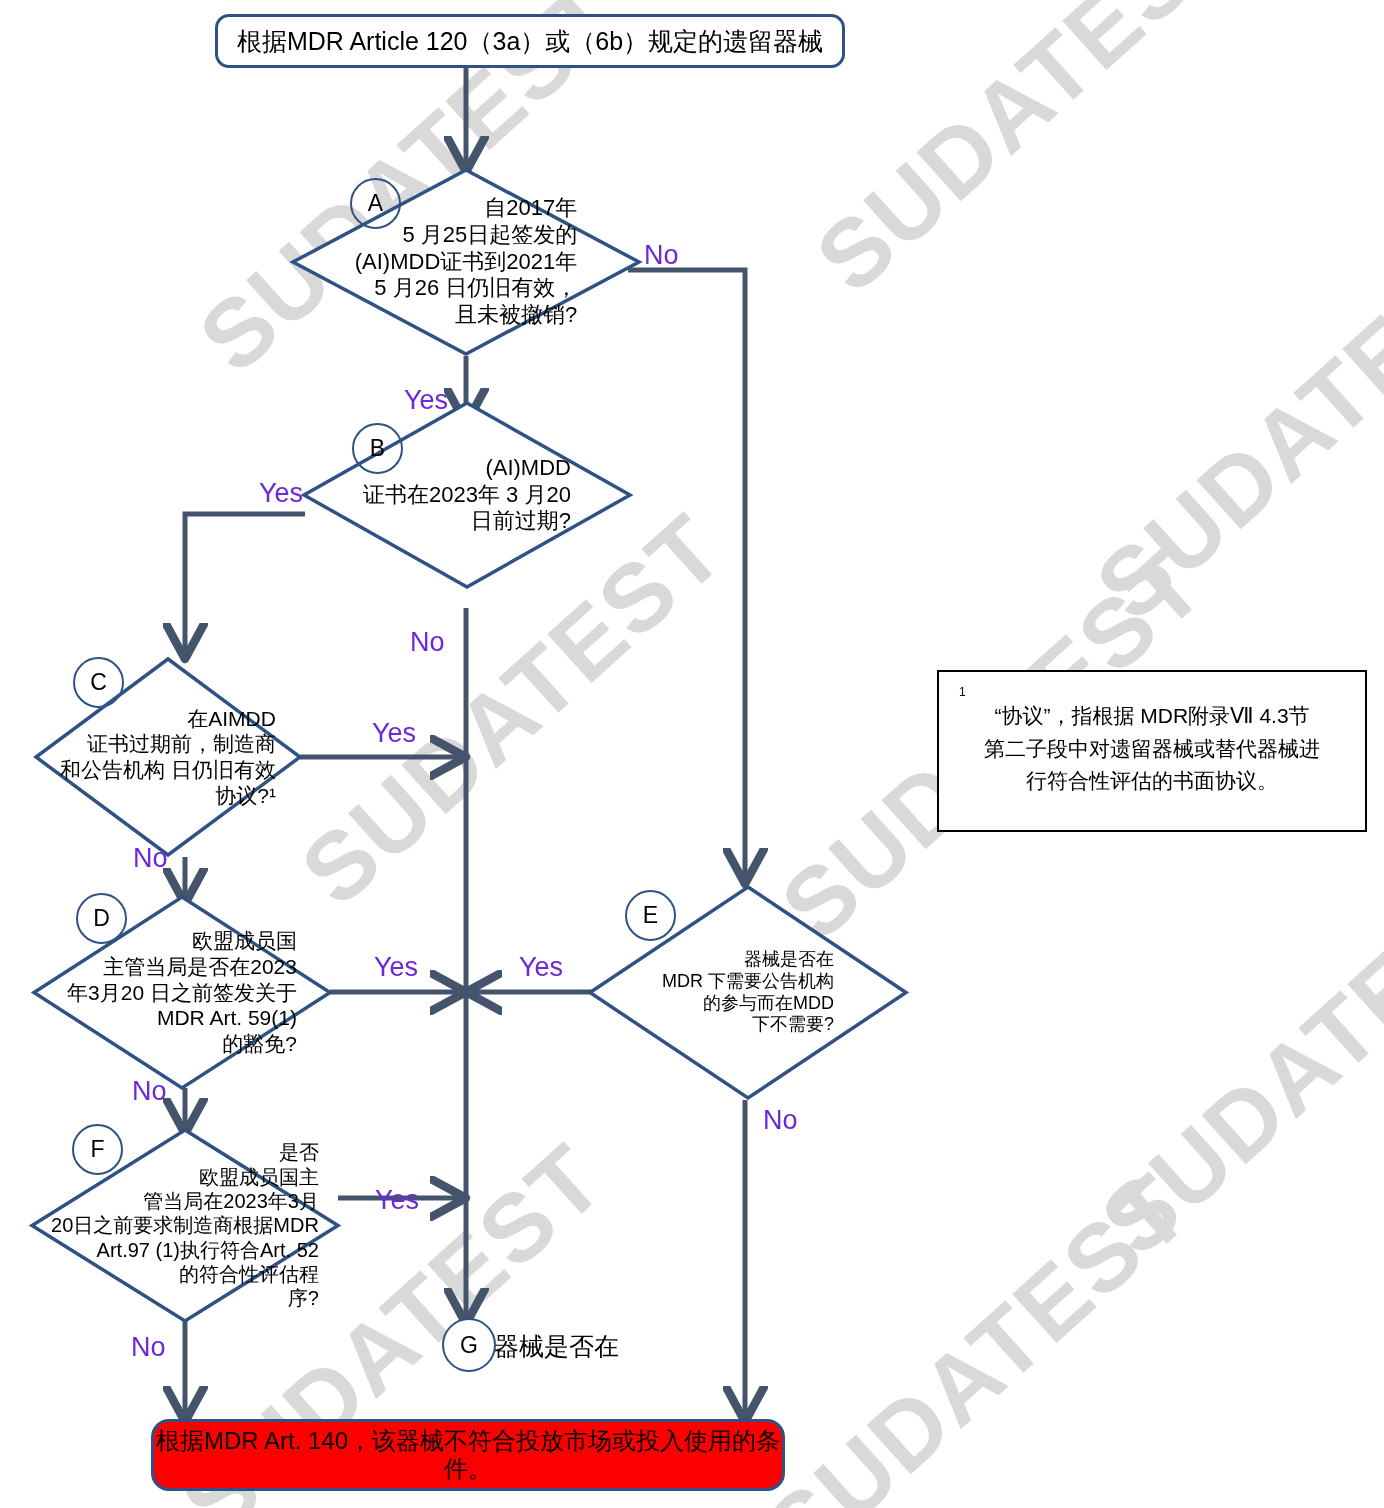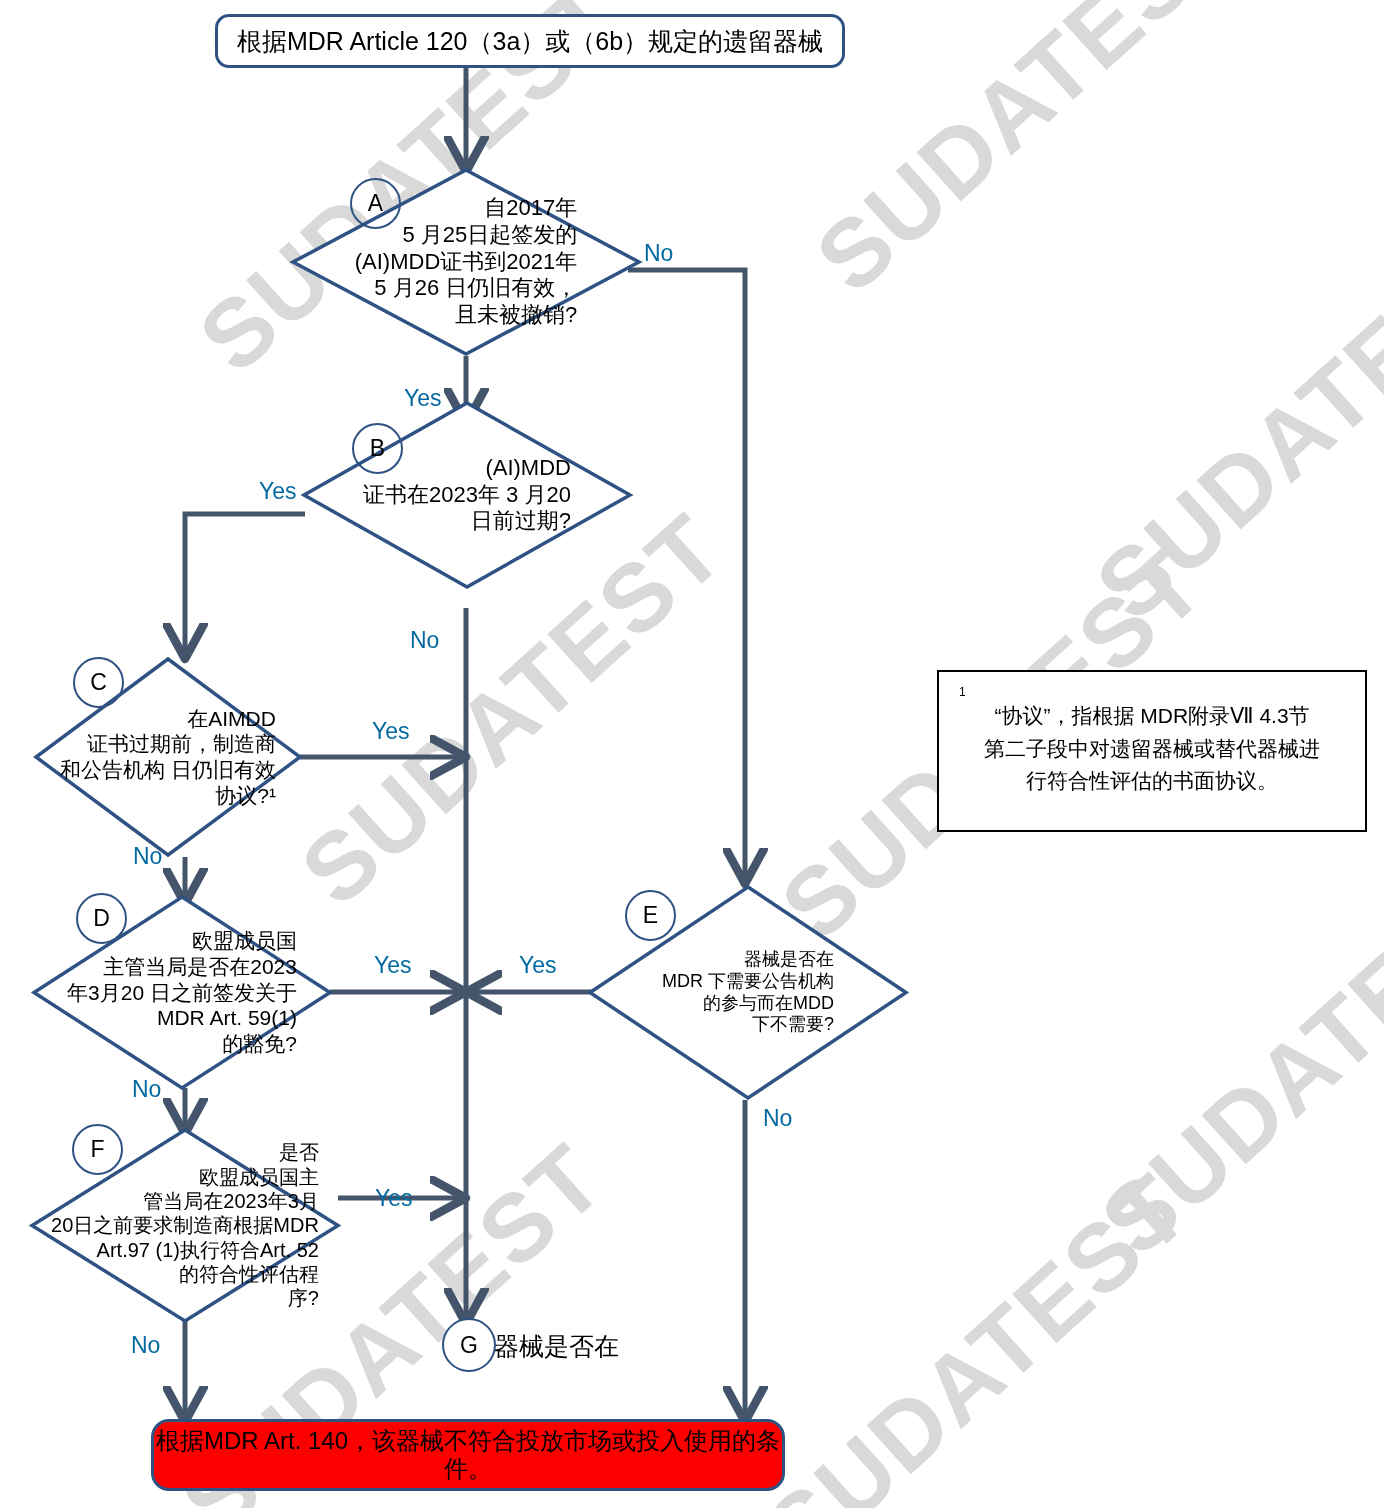--- a/index.html
+++ b/index.html
@@ -71,22 +71,22 @@
     justify-content: center;
     font-size: 23px;
     color: #000;
   }
   .badge.filled { background: #ffffff; }
 
   
   .elabel {
     position: absolute;
     z-index: 4;
-    font-size: 23px;
-    color: #0369a1;
+    font-size: 27px;
+    color: #6d28d9;
     white-space: nowrap;
   }
 
   
   .footnote {
     box-sizing: border-box;
     border: 2px solid #000000;
     background: #ffffff;
     padding: 14px 16px 14px 16px;
     text-align: center;

